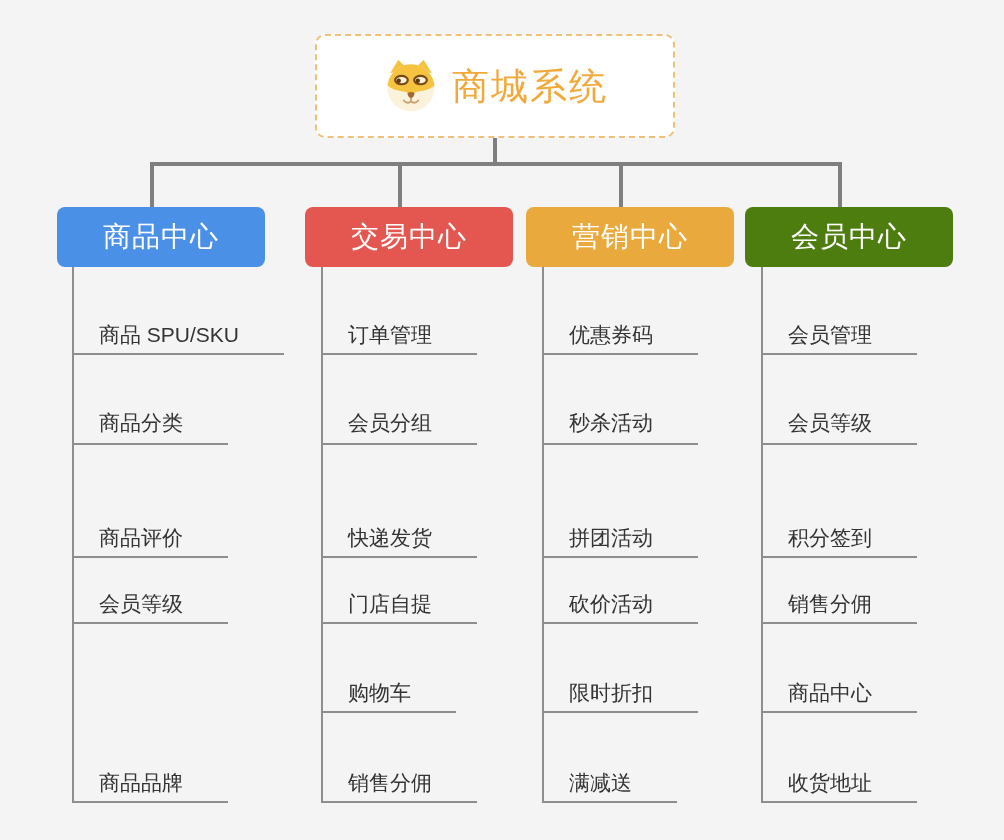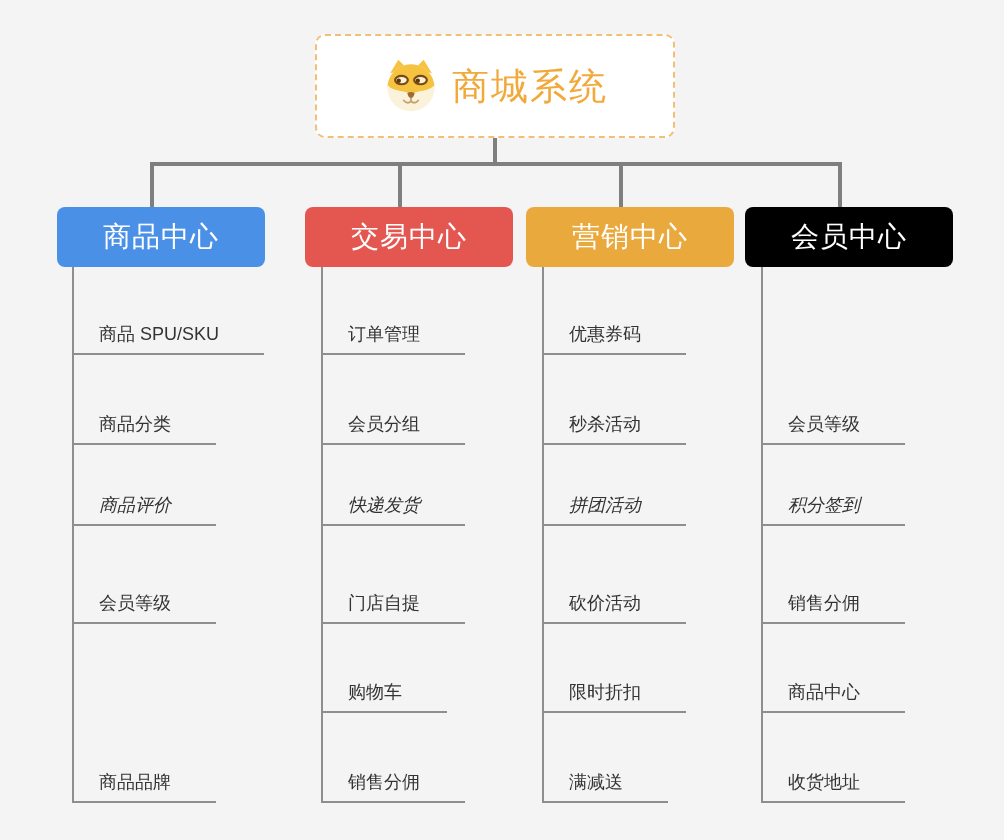--- a/index.html
+++ b/index.html
@@ -57,32 +57,32 @@
   
   .vline{position:absolute;top:267px;width:2px;height:536px;background:#8E8E8E;}
   .vline.c0{left:72px;}
   .vline.c1{left:321px;}
   .vline.c2{left:542px;}
   .vline.c3{left:761px;}
 
   
   .leaf{
     position:absolute;
-    font-size:18px;line-height:27px;color:#333333;
+    font-size:21px;line-height:27px;color:#333333;
     padding:0 45px 5px 27px;
     border-bottom:2px solid #8E8E8E;
     white-space:nowrap;cursor:pointer;
   }
   .leaf.c0{left:72px;}
   .leaf.c1{left:321px;}
   .leaf.c2{left:542px;}
   .leaf.c3{left:761px;}
   .leaf.r0{top:321px;}
-  .leaf.r1{top:411px;}
-  .leaf.r2{top:492px;font-style:italic;}
+  .leaf.r1{top:411px;font-family:Liberation Mono, monospace;}
+  .leaf.r2{top:524px;}
   .leaf.r3{top:590px;}
   .leaf.r4{top:679px;}
   .leaf.r5{top:769px;}
 </style>
 </head>
 <body>
 
 <div class="canvas">
 
   <div class="conn conn-stem"></div>
@@ -112,21 +112,21 @@
 
         <path d="M32 45.5 L32 49 M24 48 Q28 52.5 32 49 Q36 52.5 40 48" fill="none" stroke="#C9A06B" stroke-width="2" stroke-linecap="round"></path>
       </svg>
     </span>
     <span class="root-title">商城系统</span>
   </div>
 
   <div class="branch-box c0" style="background-color: rgb(74, 144, 230);">商品中心</div>
   <div class="branch-box c1" style="background-color: rgb(228, 87, 80);">交易中心</div>
   <div class="branch-box c2" style="background-color: rgb(233, 169, 61);">营销中心</div>
-  <div class="branch-box c3" style="background-color: #000000;">会员中心</div>
+  <div class="branch-box c3" style="background-color: #4d7c0f;">会员中心</div>
 
   <div class="vline c0"></div>
   <div class="vline c1"></div>
   <div class="vline c2"></div>
   <div class="vline c3"></div>
 
   <div class="leaf c0 r0">商品 SPU/SKU</div>
   <div class="leaf c0 r1">商品分类</div>
   <div class="leaf c0 r2">商品评价</div>
   <div class="leaf c0 r3">会员等级</div>
@@ -139,19 +139,20 @@
   <div class="leaf c1 r4">购物车</div>
   <div class="leaf c1 r5">销售分佣</div>
 
   <div class="leaf c2 r0">优惠券码</div>
   <div class="leaf c2 r1">秒杀活动</div>
   <div class="leaf c2 r2">拼团活动</div>
   <div class="leaf c2 r3">砍价活动</div>
   <div class="leaf c2 r4">限时折扣</div>
   <div class="leaf c2 r5">满减送</div>
 
+  <div class="leaf c3 r0">会员管理</div>
   <div class="leaf c3 r1">会员等级</div>
   <div class="leaf c3 r2">积分签到</div>
   <div class="leaf c3 r3">销售分佣</div>
   <div class="leaf c3 r4">商品中心</div>
   <div class="leaf c3 r5">收货地址</div>
 
 </div>
 
 </body></html>

